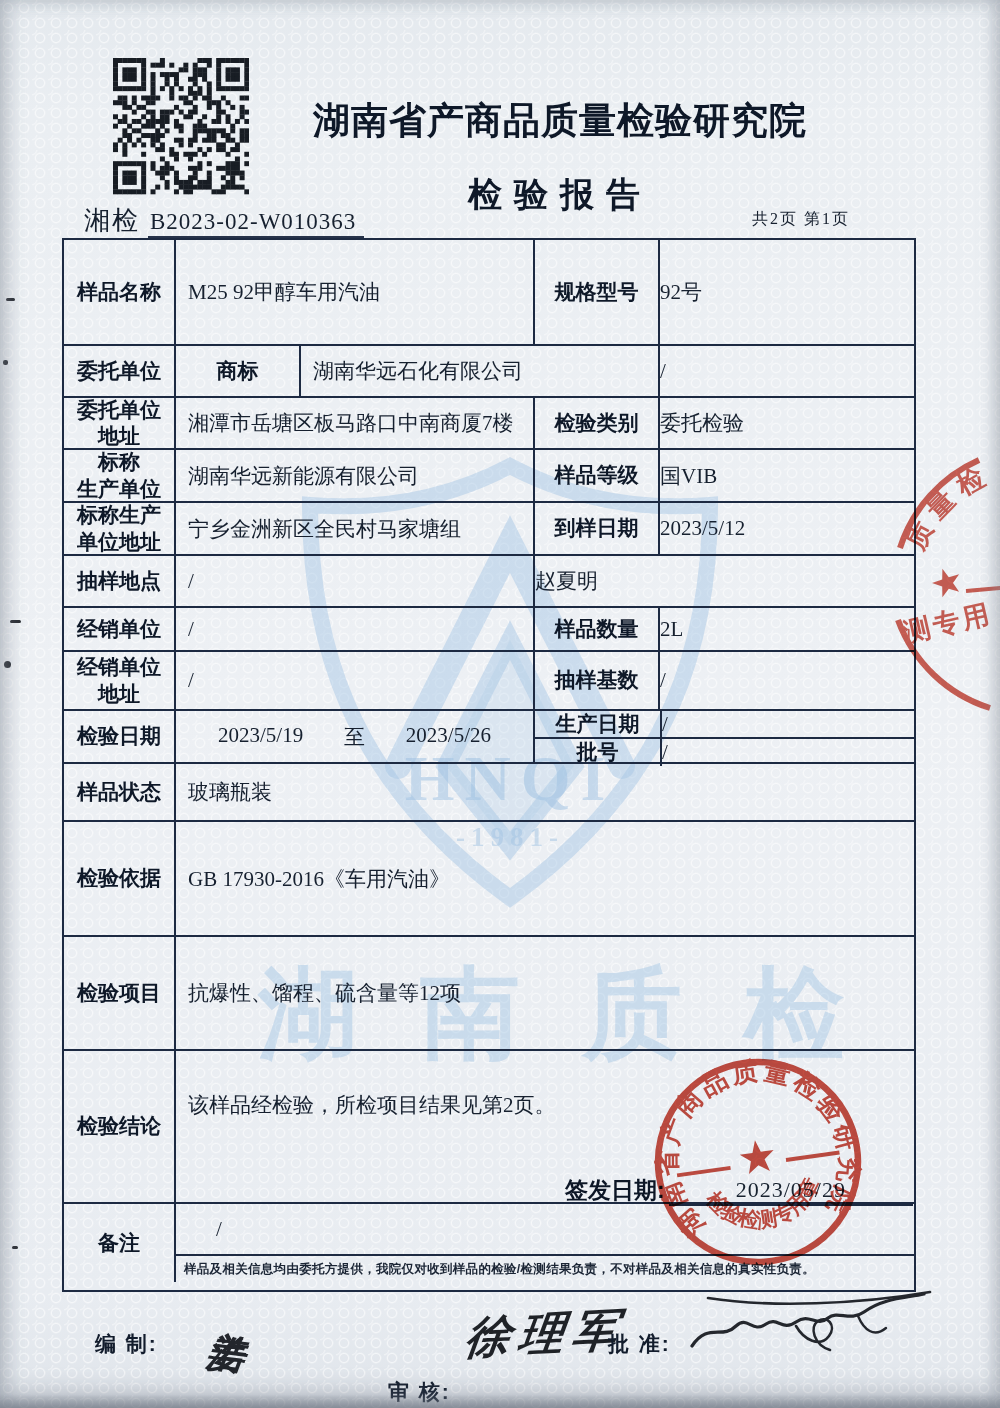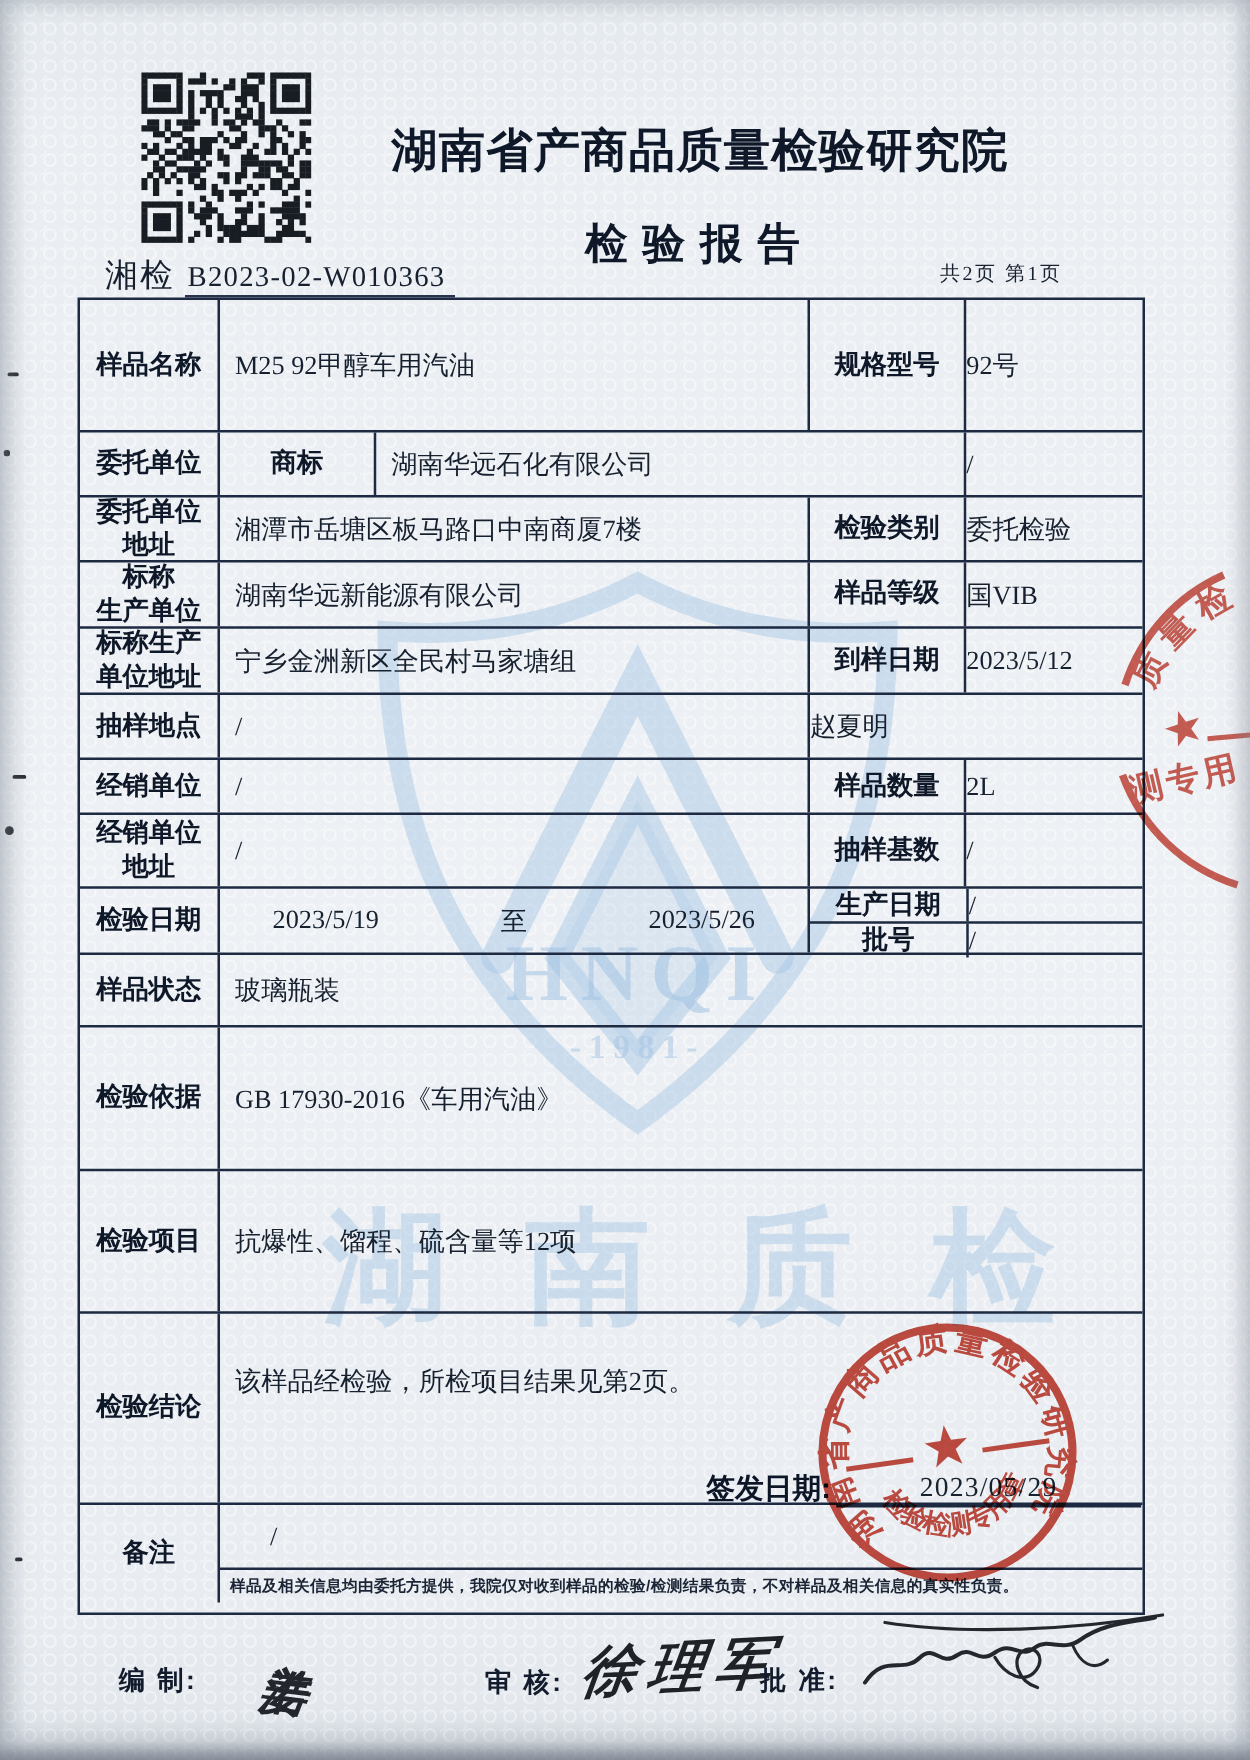--- a/index.html
+++ b/index.html
@@ -43,21 +43,21 @@
   .pages{position:absolute;left:752px;top:209px;z-index:2;font-size:16px;letter-spacing:2px;color:var(--ink);}
 
   
   .grid{position:absolute;left:62px;top:238px;width:854px;height:1054px;z-index:2;
     border:2.5px solid var(--line);box-sizing:border-box;display:flex;flex-direction:column;}
   .tr{display:flex;border-top:2px solid var(--line);box-sizing:border-box;flex:0 0 auto;}
   .tr:first-child{border-top:0;}
   .cell{border-left:2px solid var(--line);box-sizing:border-box;display:flex;align-items:center;overflow:hidden;}
   .cell:first-child{border-left:0;}
   .w1{width:110px;justify-content:center;}
-  .w2{width:472px;text-align:right;}
+  .w2{width:359px;text-align:right;}
   .w3{width:125px;justify-content:center;}
   .w4{flex:1;}
   .wide{flex:1;}
   .lab{font-family:"Liberation Sans","DejaVu Sans",sans-serif;font-weight:bold;font-size:21px;
     color:var(--label-ink);text-align:center;white-space:pre-line;line-height:1.25;}
   .val{font-size:21px;color:var(--ink);padding-left:12px;}
   .valc{font-size:21px;color:var(--ink);text-align:center;}
   .stack{flex:1;display:flex;flex-direction:column;border-left:2px solid var(--line);box-sizing:border-box;}
   .sub{display:flex;flex:1;}
   .sub .w3{border-left:0;}
@@ -724,21 +724,21 @@
   </div>
 
   <div class="signdate">
     <span class="sd-lab">签发日期:</span>
     <span class="sd-val">2023/05/29</span>
   </div>
 
   <div class="sig-label" style="left:95px;top:1330px;">编 制:</div>
   <div class="sig-name-v" style="left:206px;top:1300px;">姜浩</div>
 
-  <div class="sig-label" style="left:388px;top:1332px;">审 核:</div>
+  <div class="sig-label" style="left:388px;top:1378px;">审 核:</div>
   <div class="sig-name-h" style="left:466px;top:1304px;">徐理军</div>
 
   <div class="sig-label" style="left:608px;top:1330px;">批 准:</div>
   <svg class="scribble" style="left:678px;top:1282px;" width="262" height="92" viewBox="0 0 262 92">
     <g fill="none" stroke="#24272d" stroke-linecap="round">
       <path d="M14,64 C30,40 44,58 58,44 C70,33 74,52 88,42 C100,34 104,50 118,40 C132,30 138,46 150,36 C160,28 172,40 186,30 C205,16 228,16 246,12" stroke-width="3.2"></path>
       <path d="M30,16 C92,26 182,22 252,10" stroke-width="2.6"></path>
       <path d="M118,44 C126,58 142,66 151,54 C159,43 149,33 140,39 C131,45 136,63 152,68" stroke-width="2.6"></path>
       <path d="M180,34 C186,48 196,56 208,46" stroke-width="2.4"></path>
     </g>

